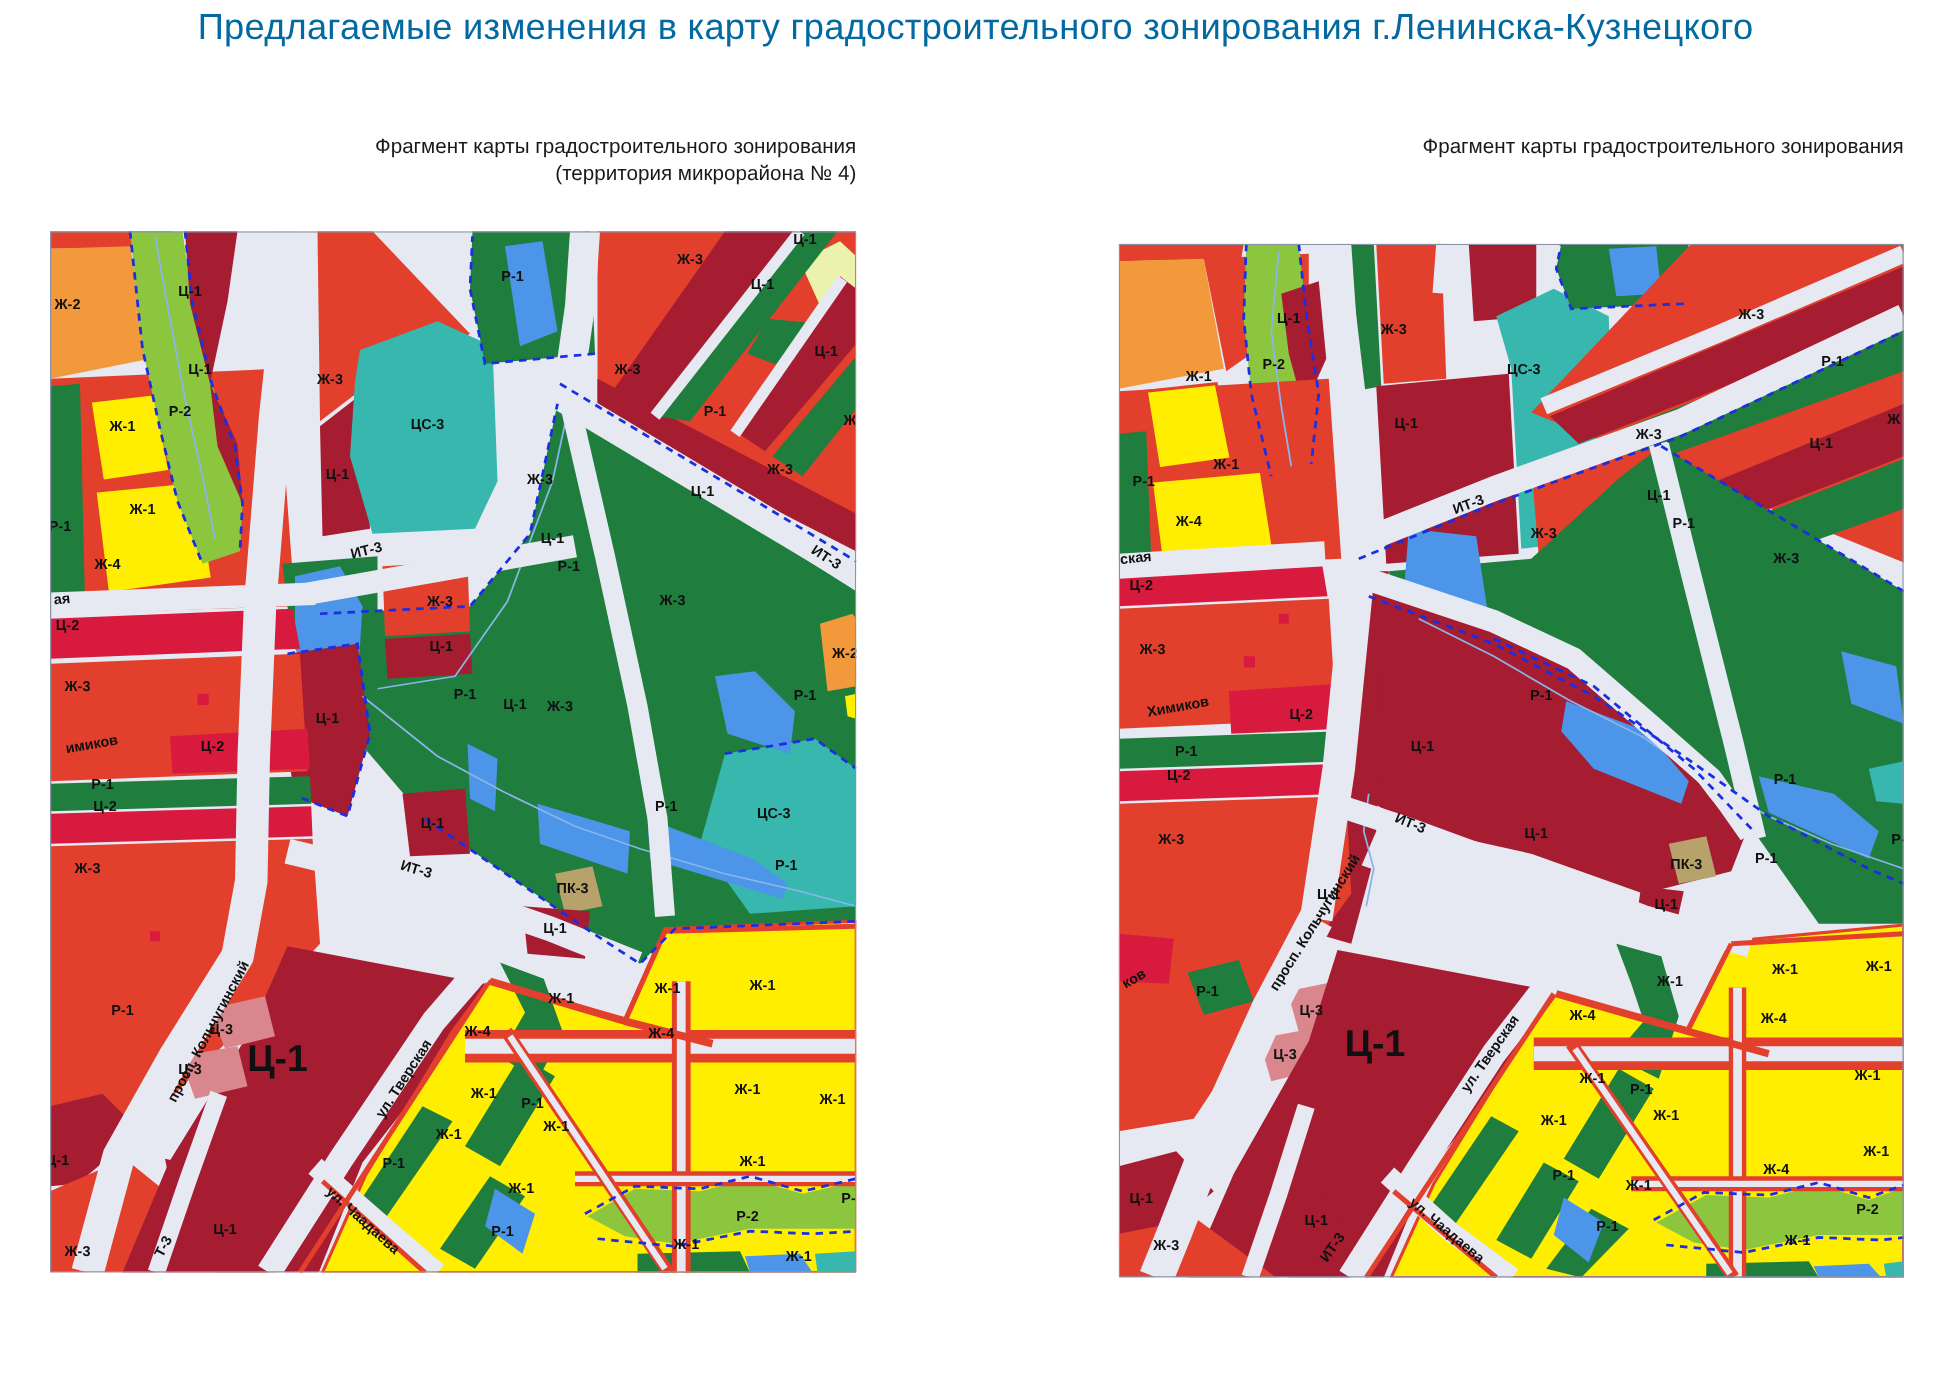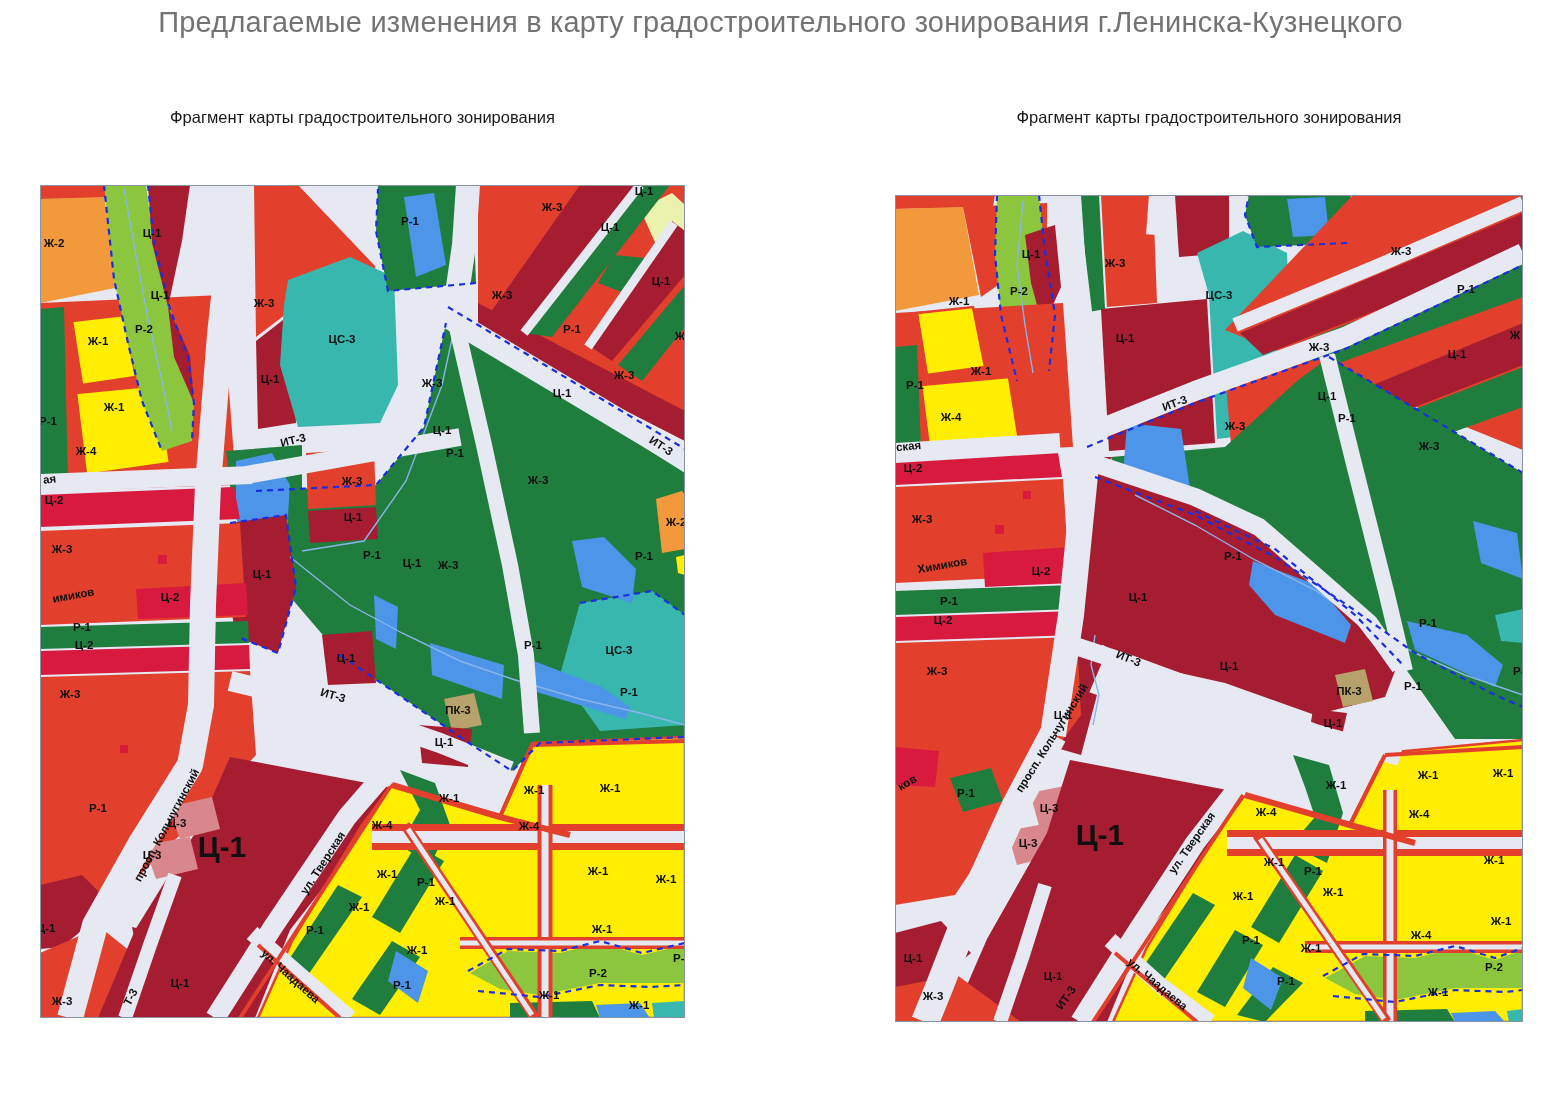--- a/index.html
+++ b/index.html
@@ -1,36 +1,37 @@
 <!DOCTYPE html>
 <html><head>
 <meta charset="utf-8">
 <style>
   html,body{margin:0;padding:0;background:#ffffff;}
   #page{position:relative;width:1561px;height:1112px;background:#ffffff;overflow:hidden;
         font-family:"Liberation Sans","DejaVu Sans",sans-serif;}
   #title{position:absolute;top:6px;left:0;width:100%;text-align:center;
-         font-size:29px;color:#737373;letter-spacing:0.2px;}
-  .caption{position:absolute;top:106px;text-align:center;font-size:16.5px;color:#1a1a1a;line-height:1.35;}
+         font-size:29px;color:#0369a1;letter-spacing:0.2px;}
+  .caption{position:absolute;top:106px;text-align:right;font-size:16.5px;color:#1a1a1a;line-height:1.35;}
   #cap-left{left:40px;width:645px;}
   #cap-right{left:895px;width:628px;}
   .mapbox{position:absolute;}
   #map-left{left:40px;top:185px;width:645px;height:833px;}
   #map-right{left:895px;top:195px;width:628px;height:827px;}
   svg{display:block;width:100%;height:100%;}
   svg text{font-family:"Liberation Sans","DejaVu Sans",sans-serif;}
 </style>
 </head>
 <body>
 
 <div id="page">
   <div id="title">Предлагаемые изменения в карту градостроительного зонирования г.Ленинска-Кузнецкого</div>
 
   <div id="cap-left" class="caption">
     <div>Фрагмент карты градостроительного зонирования</div>
+    <div>(территория микрорайона № 4)</div>
   </div>
 
   <div id="cap-right" class="caption">
     <div>Фрагмент карты градостроительного зонирования</div>
   </div>
 
   <div id="map-left" class="mapbox">
     <svg id="svg-left" xmlns="http://www.w3.org/2000/svg" viewBox="0 0 645 833" preserveAspectRatio="none">
         <rect x="0" y="0" width="645" height="833" fill="#e6e9f2"></rect>
         <polygon points="0,0 98,0 96,13 0,14" fill="#e2402d"></polygon>

